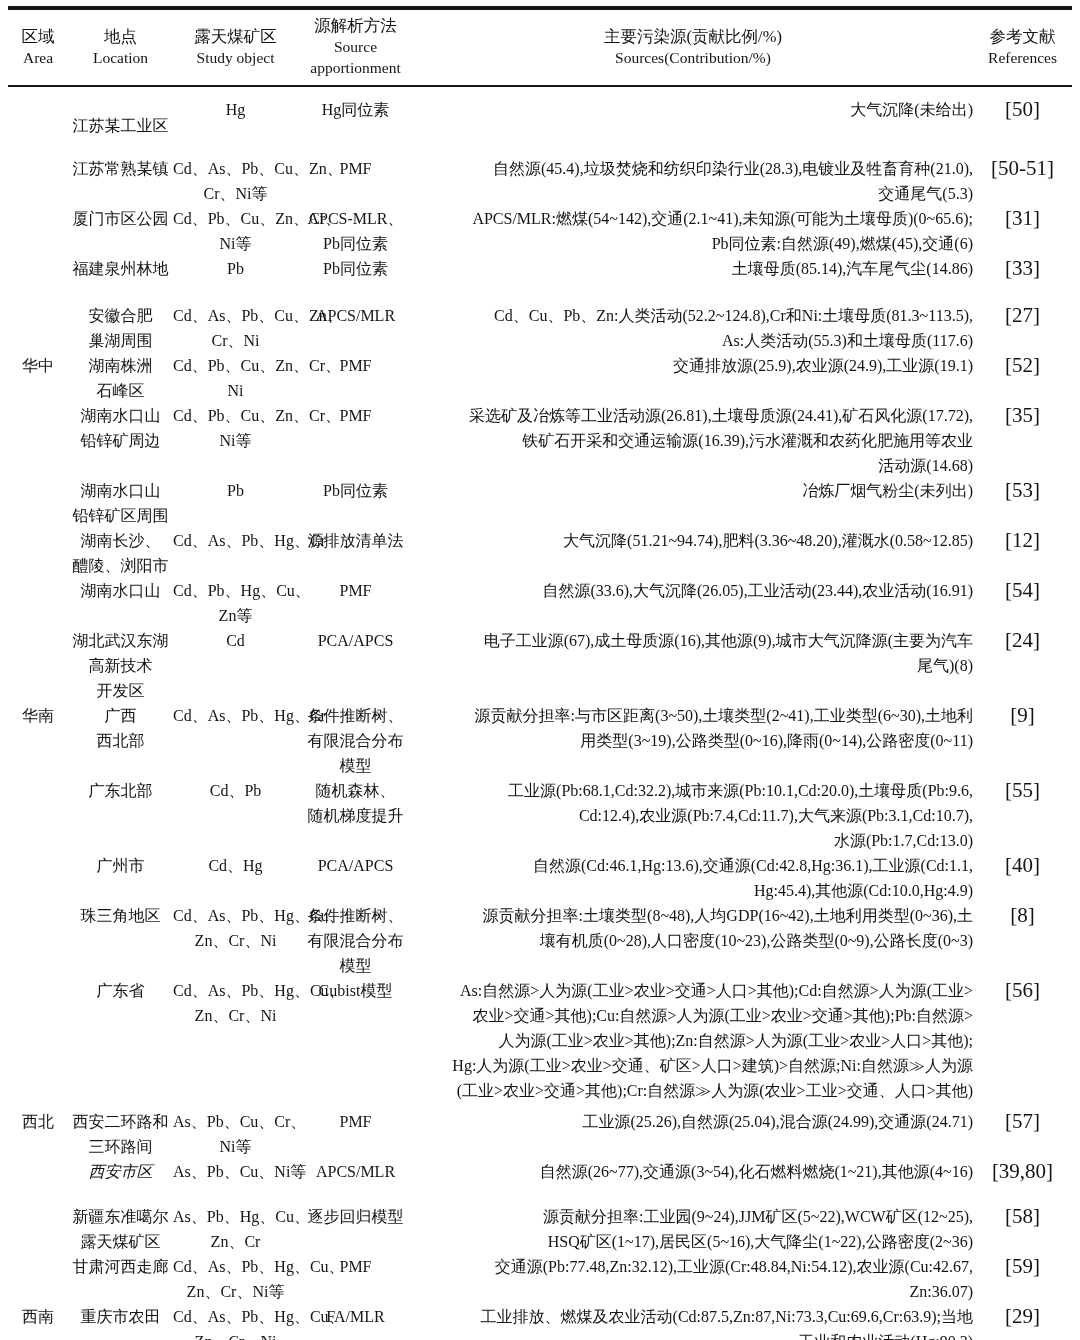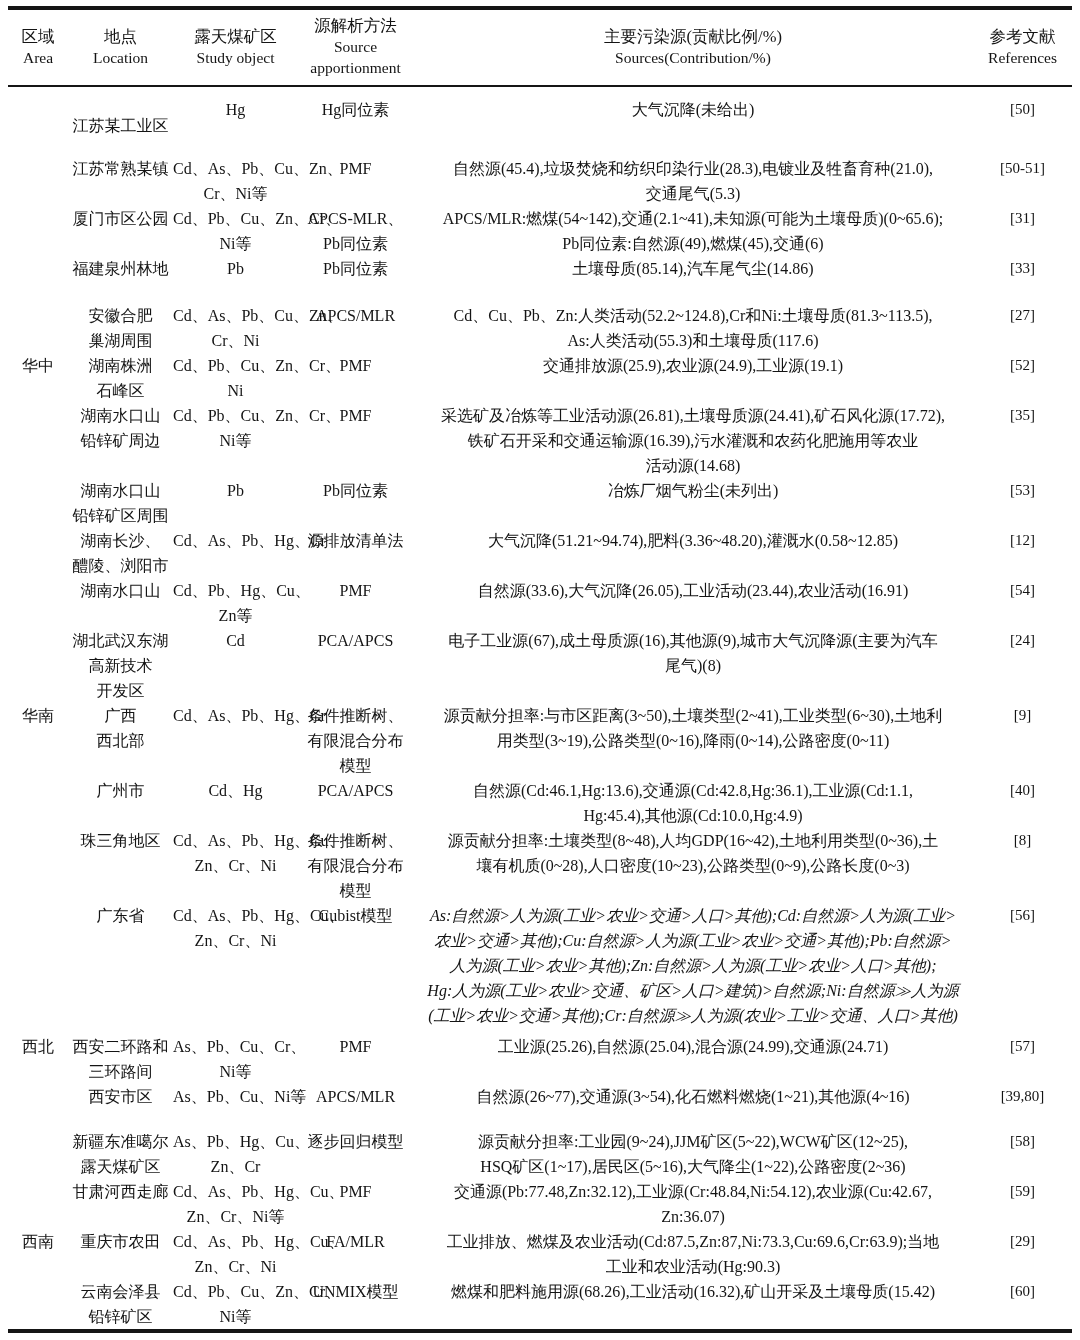--- a/index.html
+++ b/index.html
@@ -15,22 +15,22 @@
   thead th{
     border-bottom:2px solid #151515;
     font-weight:normal;text-align:center;vertical-align:middle;
     padding:5px 0 7px 0;font-size:16.5px;line-height:21px;white-space:pre;
   }
   thead .en{display:block;font-size:15.5px;white-space:pre-line;}
   td{
     vertical-align:top;text-align:center;white-space:pre;
     font-size:16px;line-height:25px;padding:0;overflow:visible;
   }
-  td.c-sources{text-align:center;}
-  td.c-ref{font-size:15px;}
+  td.c-sources{text-align:right;}
+  td.c-ref{font-size:21px;}
 </style>
 </head>
 <body>
 
 <table>
   <colgroup>
     <col style="width:60px">
       <col style="width:105px">
       <col style="width:125px">
     <col style="width:115px">
@@ -164,20 +164,31 @@
         <td class="c-object">Cd、As、Pb、Hg、Cr</td>
         <td class="c-method">条件推断树、
 有限混合分布
 模型</td>
         <td class="c-sources">源贡献分担率:与市区距离(3~50),土壤类型(2~41),工业类型(6~30),土地利
 用类型(3~19),公路类型(0~16),降雨(0~14),公路密度(0~11)</td>
         <td class="c-ref">[9]</td>
       </tr>
       <tr>
         <td class="c-area"></td>
+        <td class="c-location">广东北部</td>
+        <td class="c-object">Cd、Pb</td>
+        <td class="c-method">随机森林、
+随机梯度提升</td>
+        <td class="c-sources">工业源(Pb:68.1,Cd:32.2),城市来源(Pb:10.1,Cd:20.0),土壤母质(Pb:9.6,
+Cd:12.4),农业源(Pb:7.4,Cd:11.7),大气来源(Pb:3.1,Cd:10.7),
+水源(Pb:1.7,Cd:13.0)</td>
+        <td class="c-ref">[55]</td>
+      </tr>
+      <tr>
+        <td class="c-area"></td>
         <td class="c-location">广州市</td>
         <td class="c-object">Cd、Hg</td>
         <td class="c-method">PCA/APCS</td>
         <td class="c-sources">自然源(Cd:46.1,Hg:13.6),交通源(Cd:42.8,Hg:36.1),工业源(Cd:1.1,
 Hg:45.4),其他源(Cd:10.0,Hg:4.9)</td>
         <td class="c-ref">[40]</td>
       </tr>
       <tr>
         <td class="c-area"></td>
         <td class="c-location">珠三角地区</td>
@@ -189,40 +200,40 @@
         <td class="c-sources">源贡献分担率:土壤类型(8~48),人均GDP(16~42),土地利用类型(0~36),土
 壤有机质(0~28),人口密度(10~23),公路类型(0~9),公路长度(0~3)</td>
         <td class="c-ref">[8]</td>
       </tr>
       <tr>
         <td class="c-area" style="padding-bottom: 6px;"></td>
         <td class="c-location" style="padding-bottom: 6px;">广东省</td>
         <td class="c-object" style="padding-bottom: 6px;">Cd、As、Pb、Hg、Cu、
 Zn、Cr、Ni</td>
         <td class="c-method" style="padding-bottom: 6px;">Cubist模型</td>
-        <td class="c-sources" style="padding-bottom: 6px; font-style: italic;">As:自然源&gt;人为源(工业&gt;农业&gt;交通&gt;人口&gt;其他);Cd:自然源&gt;人为源(工业&gt;
+        <td class="c-sources" style="padding-bottom: 6px;">As:自然源&gt;人为源(工业&gt;农业&gt;交通&gt;人口&gt;其他);Cd:自然源&gt;人为源(工业&gt;
 农业&gt;交通&gt;其他);Cu:自然源&gt;人为源(工业&gt;农业&gt;交通&gt;其他);Pb:自然源&gt;
 人为源(工业&gt;农业&gt;其他);Zn:自然源&gt;人为源(工业&gt;农业&gt;人口&gt;其他);
 Hg:人为源(工业&gt;农业&gt;交通、矿区&gt;人口&gt;建筑)&gt;自然源;Ni:自然源≫人为源
 (工业&gt;农业&gt;交通&gt;其他);Cr:自然源≫人为源(农业&gt;工业&gt;交通、人口&gt;其他)</td>
         <td class="c-ref" style="padding-bottom: 6px;">[56]</td>
       </tr>
       <tr>
         <td class="c-area">西北</td>
         <td class="c-location">西安二环路和
 三环路间</td>
         <td class="c-object">As、Pb、Cu、Cr、
 Ni等</td>
         <td class="c-method">PMF</td>
         <td class="c-sources">工业源(25.26),自然源(25.04),混合源(24.99),交通源(24.71)</td>
         <td class="c-ref">[57]</td>
       </tr>
       <tr>
         <td class="c-area" style="padding-bottom: 20px;"></td>
-        <td class="c-location" style="padding-bottom: 20px;">西安市区</td>
+        <td class="c-location" style="padding-bottom: 20px; font-style: italic;">西安市区</td>
         <td class="c-object" style="padding-bottom: 20px;">As、Pb、Cu、Ni等</td>
         <td class="c-method" style="padding-bottom: 20px;">APCS/MLR</td>
         <td class="c-sources" style="padding-bottom: 20px;">自然源(26~77),交通源(3~54),化石燃料燃烧(1~21),其他源(4~16)</td>
         <td class="c-ref" style="padding-bottom: 20px;">[39,80]</td>
       </tr>
       <tr>
         <td class="c-area"></td>
         <td class="c-location">新疆东准噶尔
 露天煤矿区</td>
         <td class="c-object">As、Pb、Hg、Cu、

